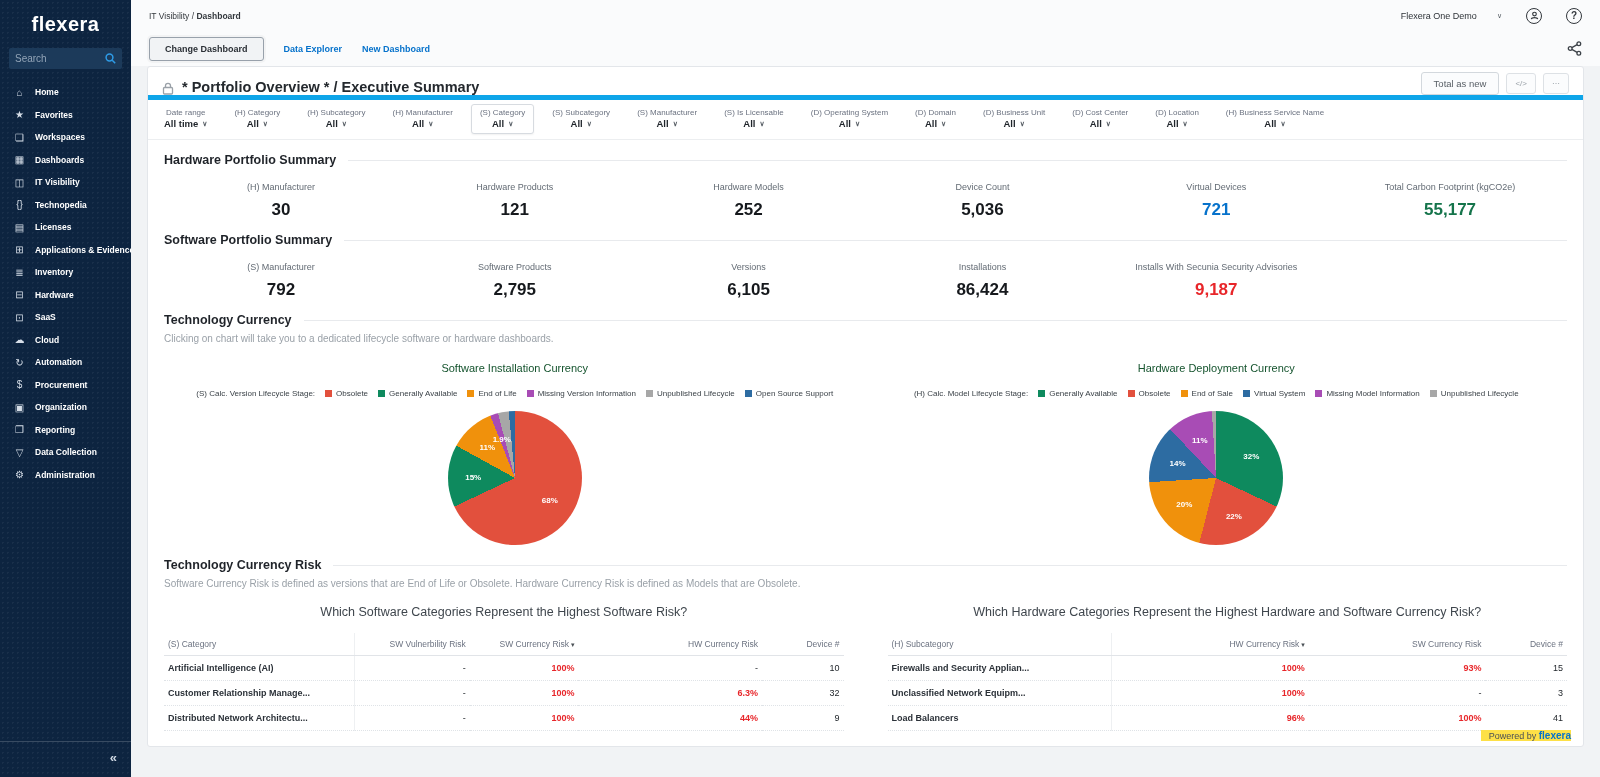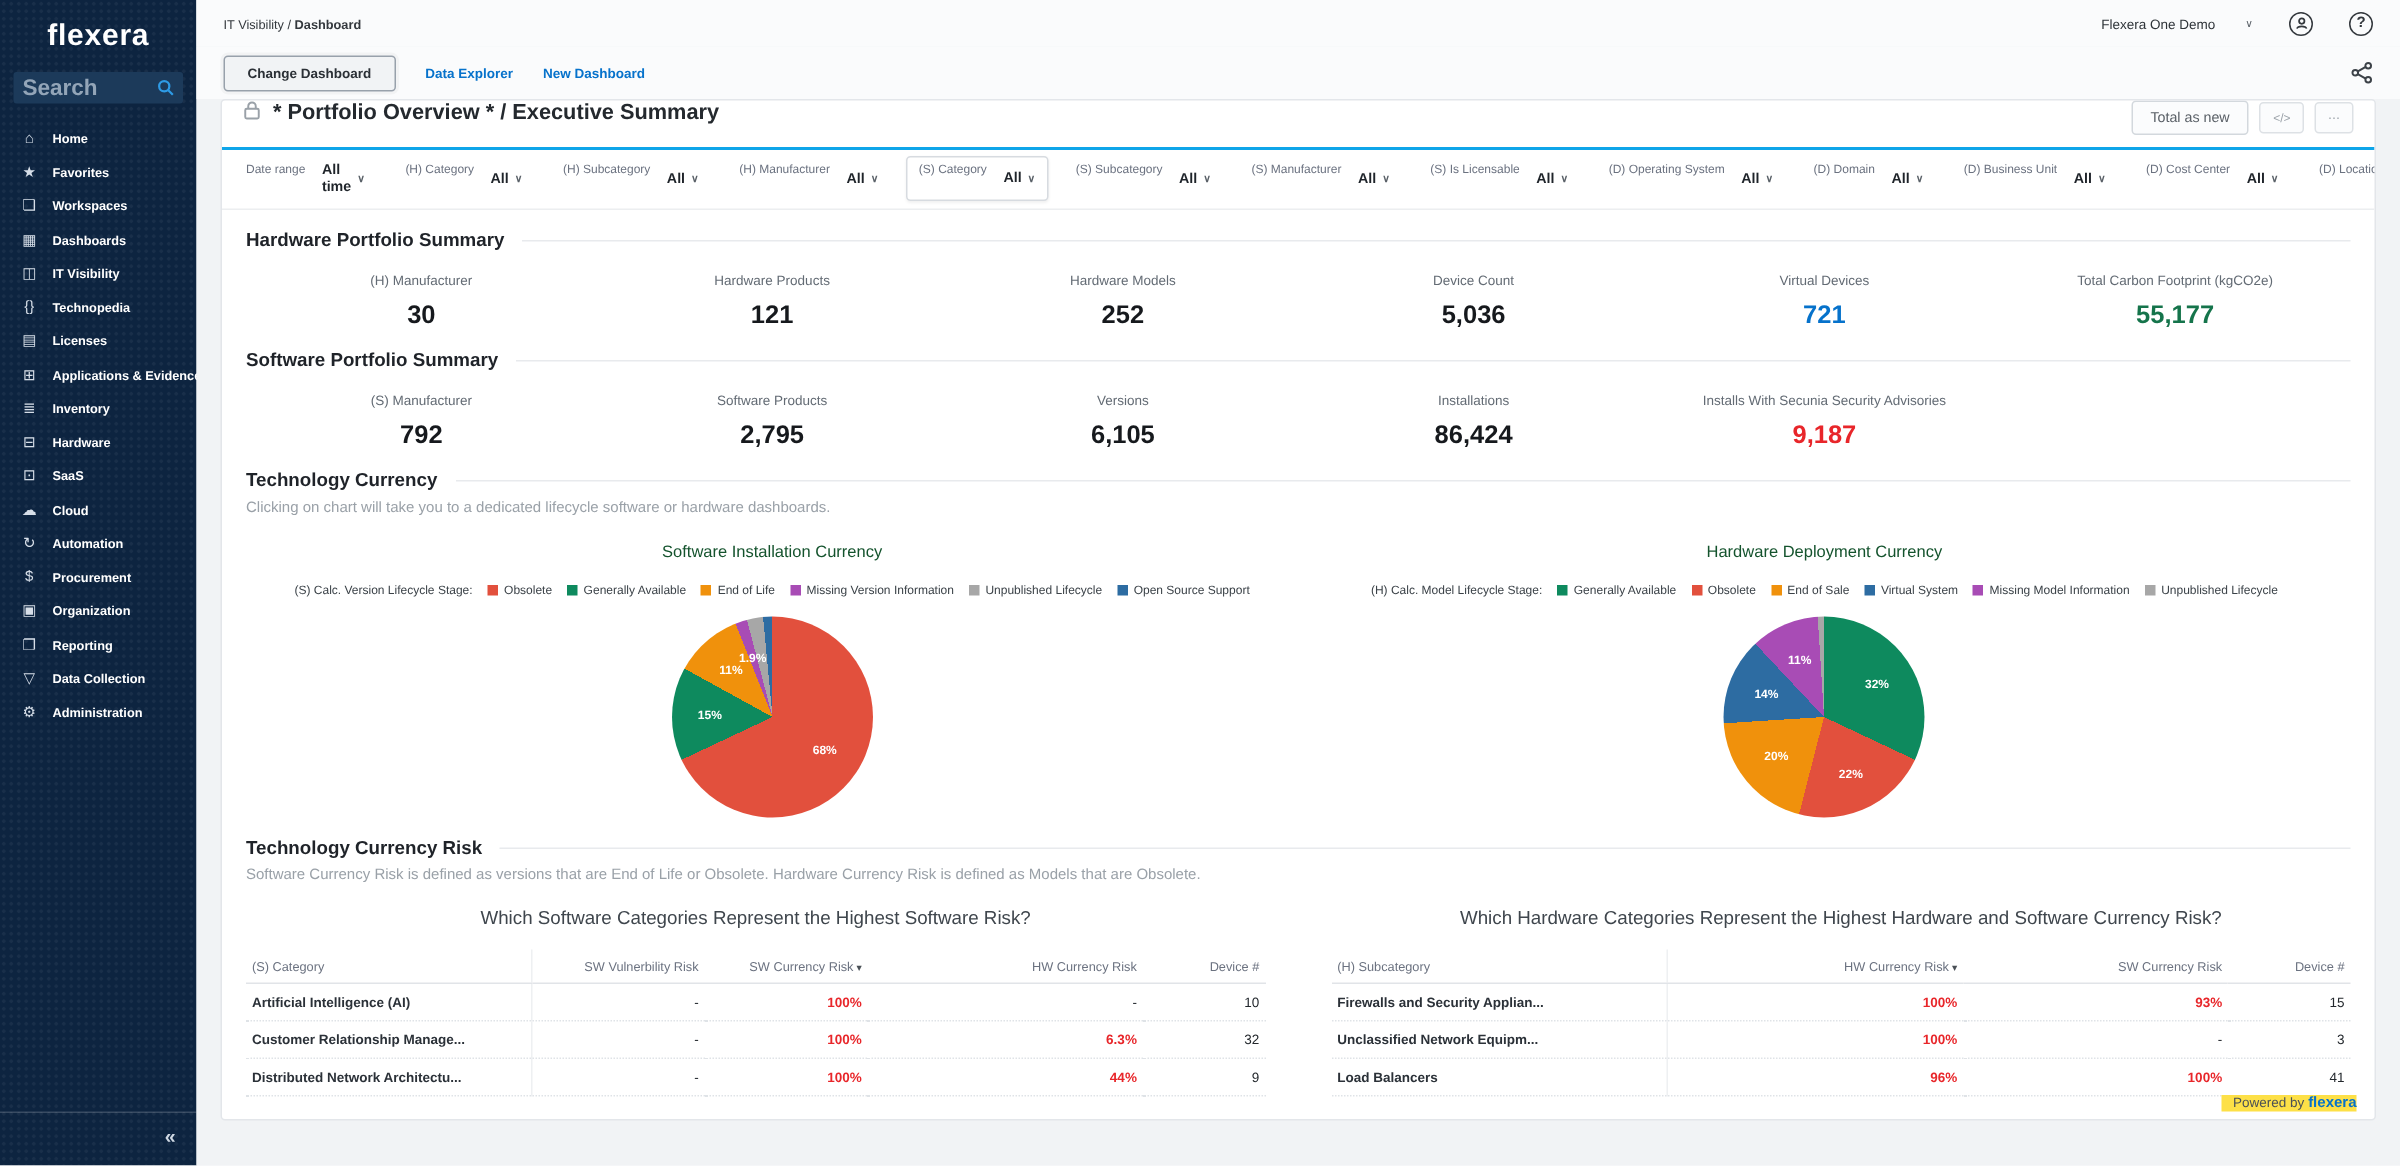--- a/index.html
+++ b/index.html
@@ -4,21 +4,21 @@
 <style>
   * { margin:0; padding:0; box-sizing:border-box; }
   html,body { width:1600px; height:777px; overflow:hidden; }
   body { font-family:"Liberation Sans", sans-serif; background:#eef0f3; display:flex; }
 
   
   .sidebar { width:131px; height:777px; background:#0d2440; color:#fff; display:flex; flex-direction:column; flex:none;
     background-image: radial-gradient(rgba(255,255,255,0.05) 1px, transparent 1px); background-size:5px 5px; }
   .logo { padding:13px 0 10px; text-align:center; font-size:20px; font-weight:bold; letter-spacing:.5px; color:#fff; }
   .search-box { margin:2px 9px 12px; background:#1c3a5a; border-radius:2px; height:21px; display:flex; align-items:center; padding:0 6px; }
-  .search-box input { flex:1; background:transparent; border:none; outline:none; color:#dfe7ef; font-size:15px; font-family:inherit; width:70px;font-weight:bold; }
+  .search-box input { flex:1; background:transparent; border:none; outline:none; color:#dfe7ef; font-size:10px; font-family:inherit; width:70px; }
   .search-box input::placeholder { color:#93a5b8; }
   .nav { display:flex; flex-direction:column; }
   .nav-item { height:22.5px; display:flex; align-items:center; gap:9px; padding-left:13px; cursor:pointer; }
   .nav-icon { width:13px; font-size:10px; color:#d6dee8; text-align:center; flex:none; }
   .nav-label { font-size:8.5px; font-weight:bold; color:#fff; white-space:nowrap; }
   .collapse { margin-top:auto; border-top:1px solid rgba(255,255,255,.18); padding:8px 14px 12px; text-align:right; color:#cfd8e3; font-size:13px; font-weight:bold; cursor:pointer; }
 
   
   .main { flex:1; display:flex; flex-direction:column; background:#f1f3f5; min-width:0; }
   .topbar { height:31px; background:#fafbfc; display:flex; align-items:center; padding:0 18px; }
@@ -28,28 +28,28 @@
   .account { font-size:9px; color:#2e3338; display:flex; align-items:center; gap:20px; cursor:pointer; }
   .caret { font-size:7px; color:#5a6168; }
   .icon-circle { width:16px; height:16px; border-radius:50%; border:1.4px solid #33383d; color:#33383d; font-size:10px; font-weight:bold; display:flex; align-items:center; justify-content:center; cursor:pointer; }
   .toolbar { height:35px; background:#fafbfc; display:flex; align-items:center; gap:20px; padding:0 18px; }
   .btn-outline { font-size:9px; font-weight:bold; color:#2b3036; background:#f1f3f5; border:1px solid #98a1ab; border-radius:3px; padding:6px 15px; cursor:pointer; box-shadow:0 0 0 2px rgba(0,0,0,0.03); }
   .link { font-size:9px; font-weight:bold; color:#0672cb; cursor:pointer; }
   .share { margin-left:auto; cursor:pointer; }
 
   
   .card { margin:0 16px; background:#fff; border:1px solid #e3e6ea; border-radius:3px; height:681px; overflow:hidden; position:relative; display:flex; flex-direction:column; }
-  .card-header { height:33px; flex:none; border-bottom:2px solid #0ea5e9; display:flex; align-items:flex-start; gap:8px; padding:0 14px; }
+  .card-header { height:33px; flex:none; border-bottom:5px solid #0ea5e9; display:flex; align-items:flex-end; gap:8px; padding:0 14px; }
   .card-title { font-size:14.5px; font-weight:bold; color:#24292e; }
   .header-actions { margin-left:auto; display:flex; align-items:center; gap:7px; }
   .btn-light { font-size:9.5px; color:#5a6067; background:#fbfcfd; border:1px solid #d3d8dd; border-radius:3px; padding:5px 12px; cursor:pointer; }
   .btn-sq { font-size:8px; color:#9aa1a8; background:#fbfcfd; border:1px solid #dde1e5; border-radius:3px; padding:5px 8px; cursor:pointer; }
 
   .filters { display:flex; gap:27px; padding:8px 16px 9px; border-bottom:1px solid #eceef0; flex:none; }
-  .filter { display:flex; gap:11px; cursor:pointer; }
+  .filter { display:flex; flex-direction:column; gap:1px; cursor:pointer;align-items:center; }
   .filter.hl { border:1px solid #d7dbe0; background:#fff; border-radius:3px; padding:3px 8px 4px; margin:-4px -9px; box-shadow:0 1px 2px rgba(0,0,0,.06); }
   .f-label { font-size:8px; color:#6b7280; white-space:nowrap; }
   .f-value { display:flex; align-items:center; gap:4px; font-size:9.5px; font-weight:bold; color:#1f242a; }
 
   .content { padding:0 16px; flex:1; }
   .sec-head { display:flex; align-items:center; gap:12px; margin-top:13px; }
   .sec-title { font-size:12.5px; font-weight:bold; color:#1f2329; white-space:nowrap; }
   .sec-rule { flex:1; height:1px; background:#e8eaed; }
   .sec-sub { font-size:10px; color:#9aa1a8; margin-top:6px; }
 

